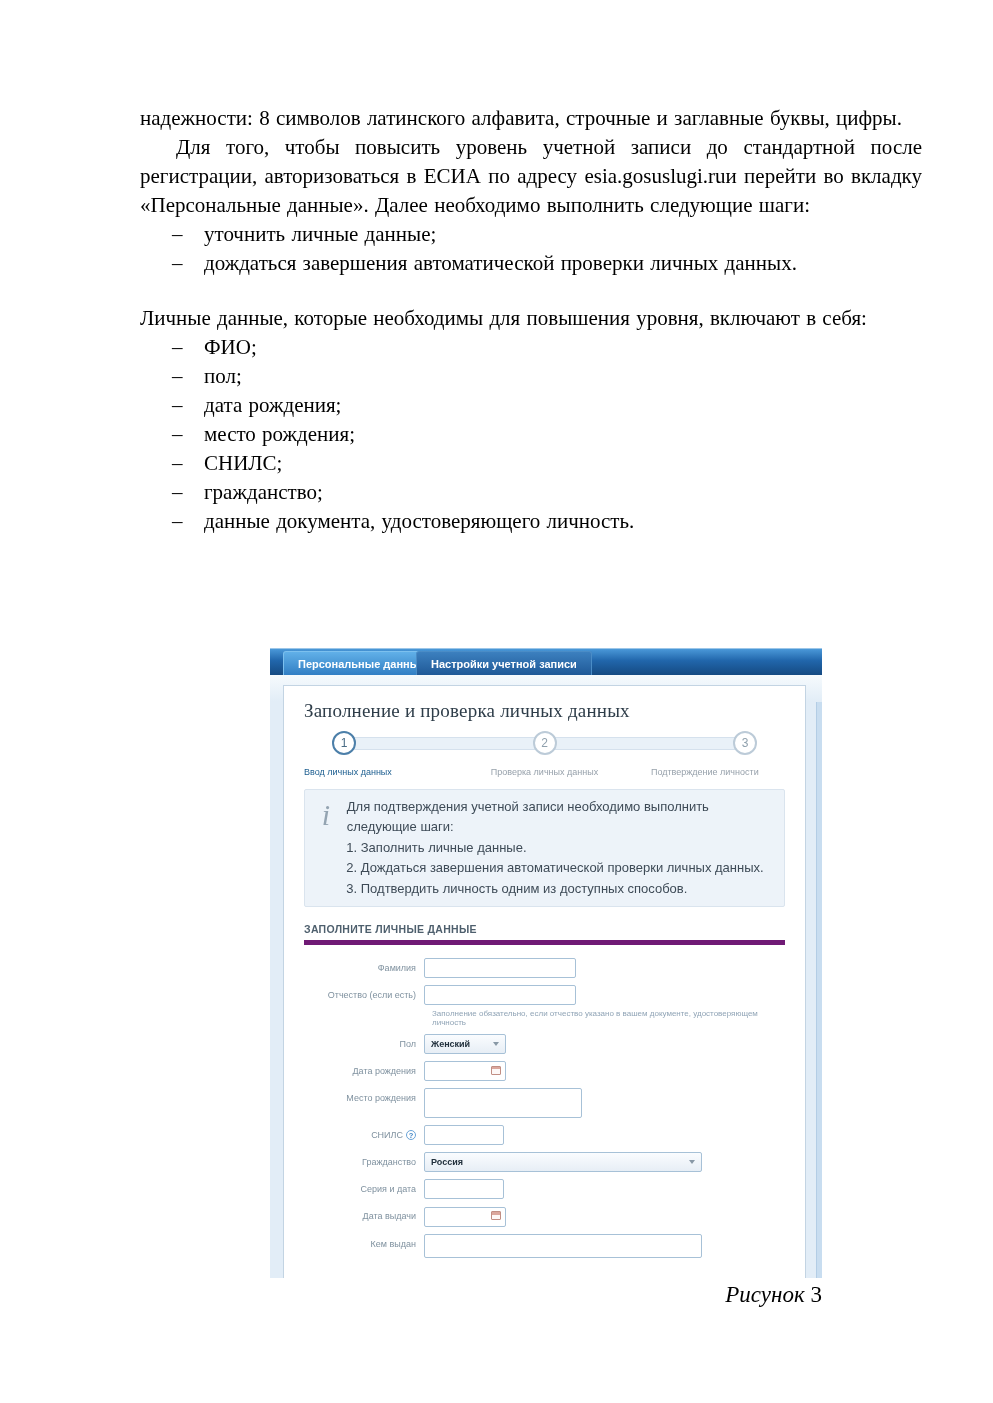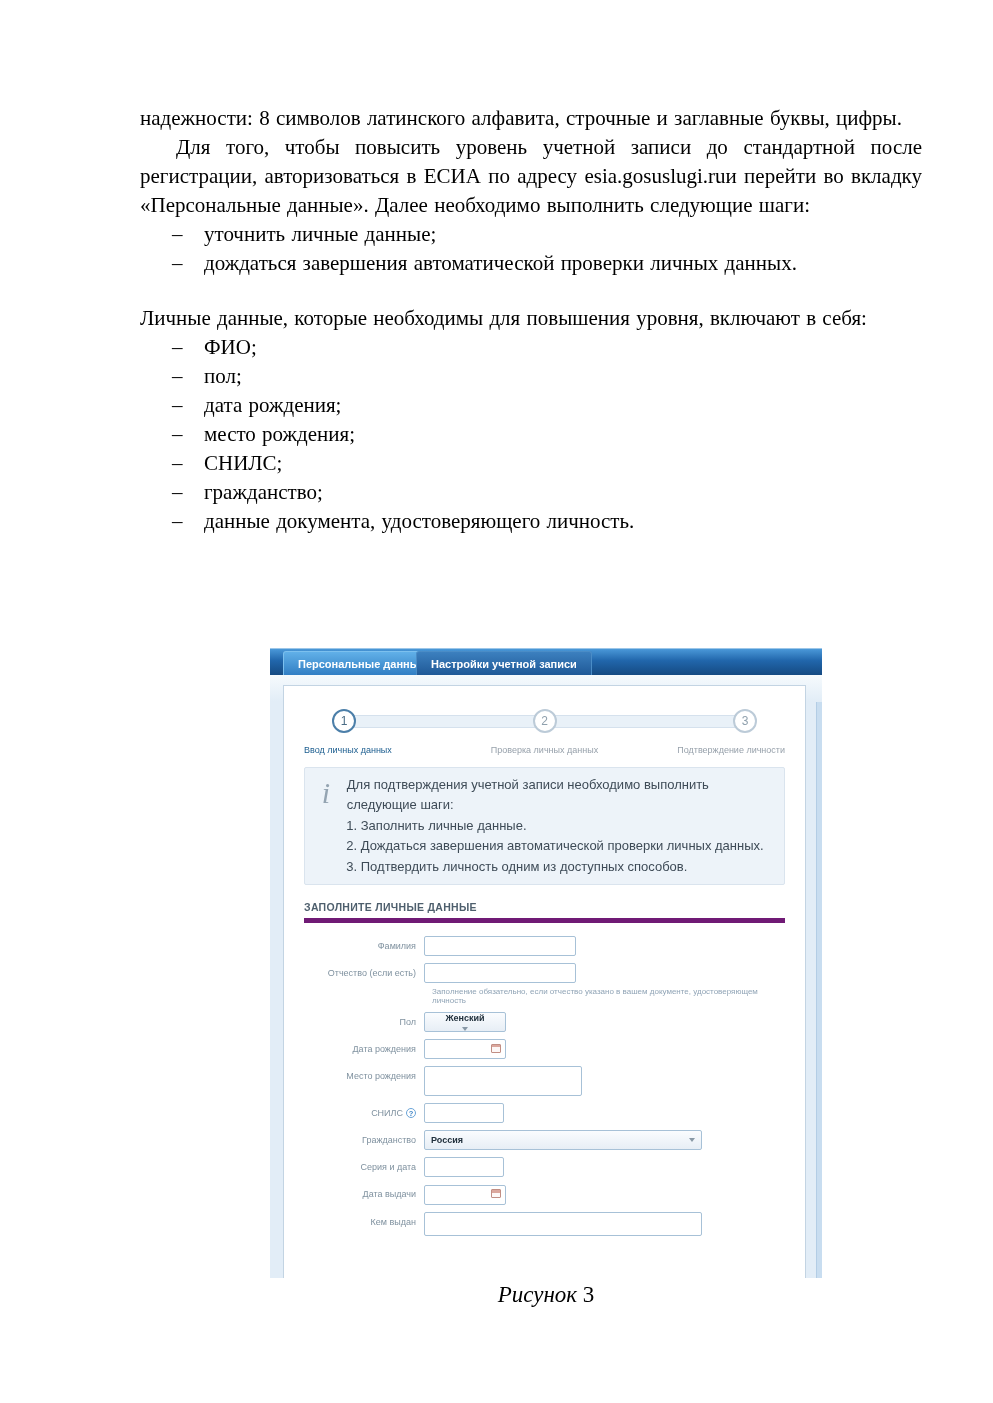--- a/index.html
+++ b/index.html
@@ -70,21 +70,21 @@
   }
   .circle {
     position:absolute; top:0; width:24px; height:24px; border-radius:50%;
     background:#fff; border:2px solid #bccbd8; color:#8fa0ad;
     font-size:12px; text-align:center; line-height:20px;
   }
   .circle.active { border-color:#4c7fa9; color:#4a6c85; }
   .c1 { left:28px; } .c2 { left:calc(50% - 12px); } .c3 { right:28px; }
   .steplabels { display:flex; margin-top:2px; }
   .sl { flex:1; font-size:9px; color:#97a1ab; }
-  .sl2 { text-align:center; } .sl3 { text-align:right; }
+  .sl2 { text-align:center; } .sl3 { text-align:center; }
   .sl.active { color:#1b5d8f; }
 
   .infobox {
     margin-top:12px; display:flex; background:#edf3f9;
     border:1px solid #dae4ee; border-radius:2px; min-height:52px;
   }
   .infoicon {
     width:46px; text-align:center; font-family:"Liberation Serif", serif;
     font-style:italic; font-size:30px; color:#94a4b2; line-height:50px;
   }
@@ -104,21 +104,21 @@
   }
   .finput {
     height:20px; border:1px solid #a7c1d7; border-radius:2px; background:#fff;
     font-size:10px; padding:0 4px; color:#222; outline:none;
     font-family:"Liberation Sans", sans-serif;
   }
   .fta {
     width:158px; height:30px; border:1px solid #a7c1d7; border-radius:2px;
     resize:none; outline:none; font-family:"Liberation Sans", sans-serif; font-size:10px;
   }
-  .w152 { width:152px; } .w82 { width:82px;flex-direction:column; } .w80 { width:80px; }
+  .w152 { width:152px; } .w82 { width:82px; } .w80 { width:80px; }
   .w278 { width:278px; } .w288 { width:288px; }
   .tall { height:24px; }
   .fwrap { position:relative; }
   .cal {
     position:absolute; right:5px; top:5px; width:10px; height:9px;
     border:1px solid #c18e84; border-radius:1px; background:#fdf8f7;
   }
   .cal::before {
     content:""; position:absolute; top:0; left:0; right:0; height:2.5px; background:#dba79d;
   }
@@ -133,21 +133,21 @@
     border-right:3.5px solid transparent; border-top:4px solid #8898a6;
   }
   .hint { margin:-3px 0 7px 128px; font-size:8px; color:#90a4b6; }
   .qbadge {
     display:inline-block; width:10px; height:10px; border:1px solid #6aa4d8;
     border-radius:50%; color:#3f85c6; font-size:7.5px; line-height:9px;
     text-align:center; font-weight:bold; margin-left:3px;
   }
 
   .caption {
-    position:absolute; left:270px; top:1282px; width:552px; text-align:center;
+    position:absolute; left:270px; top:1282px; width:552px; text-align:right;
     font-size:23px; font-style:italic;
   }
   .caption .num { font-style:normal; }
 </style>
 </head>
 <body>
 
 <div class="doc">
   <p>надежности: 8 символов латинского алфавита, строчные и заглавные буквы, цифры.</p>
   <p class="ind">Для того, чтобы повысить уровень учетной записи до стандартной после регистрации, авторизоваться в ЕСИА по адресу esia.gosuslugi.ruи перейти во вкладку «Персональные данные». Далее необходимо выполнить следующие шаги:</p>
@@ -168,20 +168,21 @@
 </div>
 
 <div class="figure">
   <div class="topbar">
     <div class="tab active">Персональные данные</div>
     <div class="tab inactive">Настройки учетной записи</div>
   </div>
   <div class="figbody">
     <div class="panel">
       <div class="pcontent">
+        <div class="ftitle">Заполнение и проверка личных данных</div>
 
         <div class="stepper">
           <div class="steptrack"></div>
           <div class="circle c1 active"><span>1</span></div>
           <div class="circle c2"><span>2</span></div>
           <div class="circle c3"><span>3</span></div>
         </div>
         <div class="steplabels">
           <div class="sl active">Ввод личных данных</div>
           <div class="sl sl2">Проверка личных данных</div>

